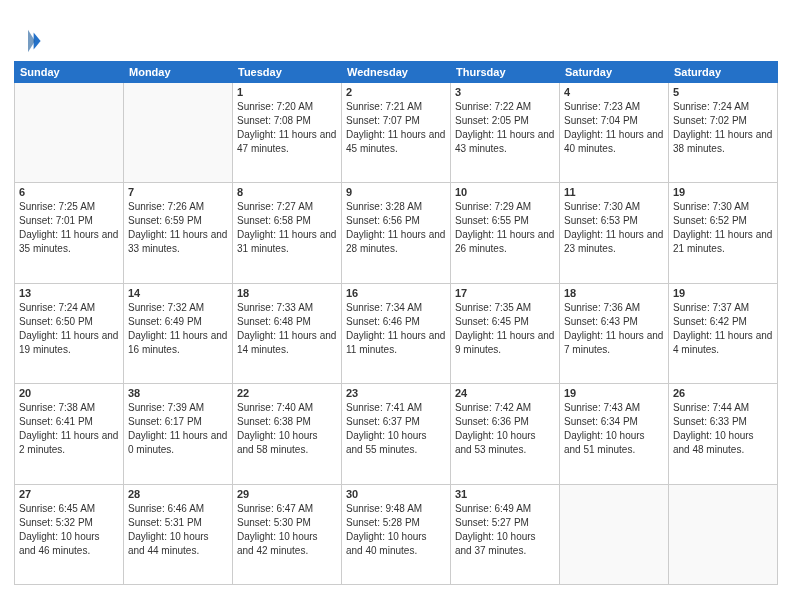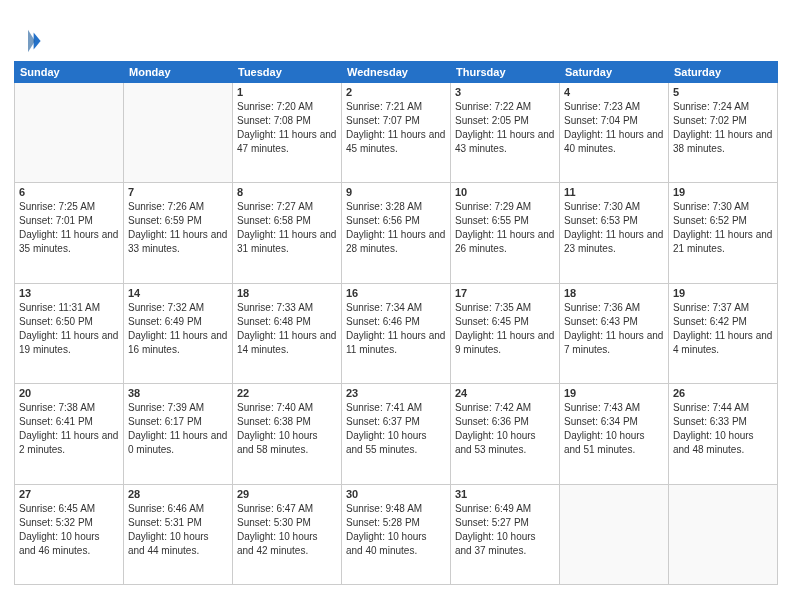--- a/index.html
+++ b/index.html
@@ -207,21 +207,21 @@
           <td>
             <span class="day-num">19</span>
             <div class="day-info">Sunrise: 7:30 AM
 Sunset: 6:52 PM
 Daylight: 11 hours and 21 minutes.</div>
           </td>
         </tr>
         <tr>
           <td>
             <span class="day-num">13</span>
-            <div class="day-info">Sunrise: 11:31 AM
+            <div class="day-info">Sunrise: 7:24 AM
 Sunset: 6:50 PM
 Daylight: 11 hours and 19 minutes.</div>
           </td>
           <td>
             <span class="day-num">14</span>
             <div class="day-info">Sunrise: 7:32 AM
 Sunset: 6:49 PM
 Daylight: 11 hours and 16 minutes.</div>
           </td>
           <td>

